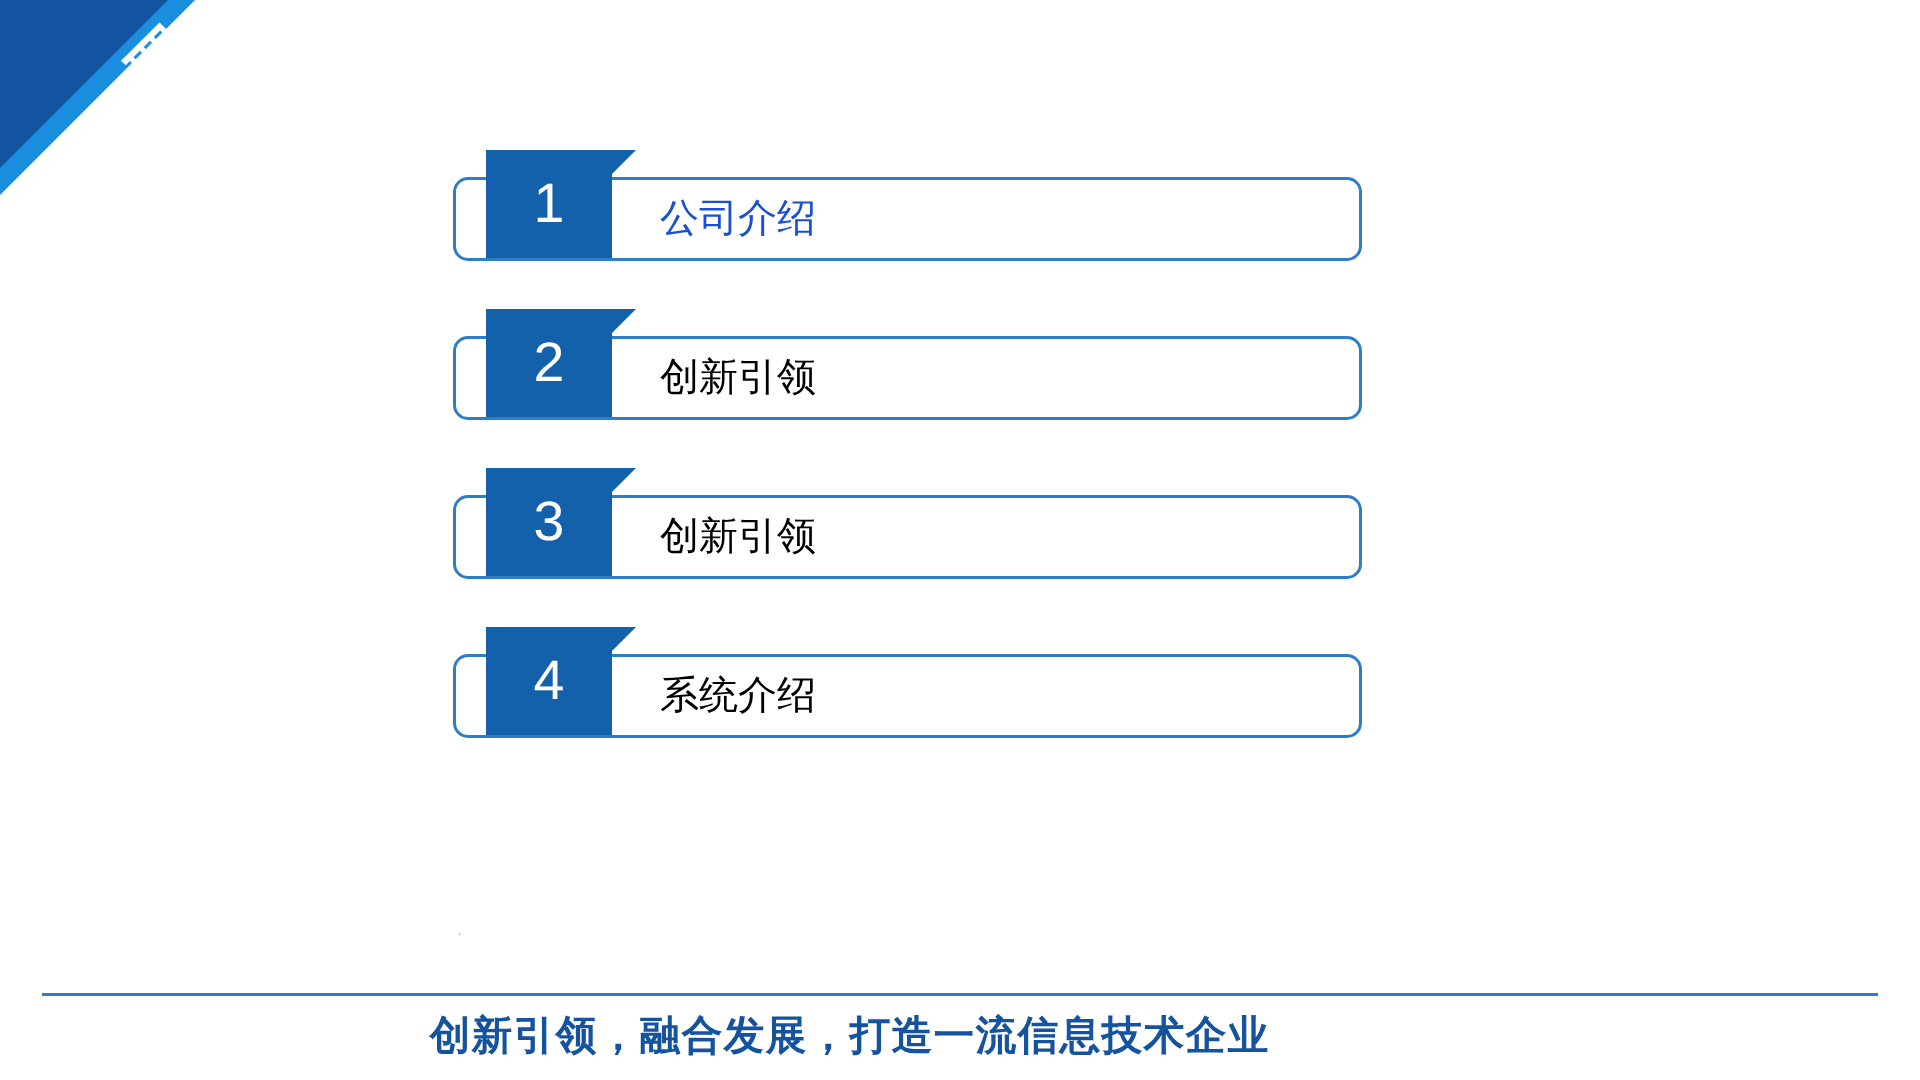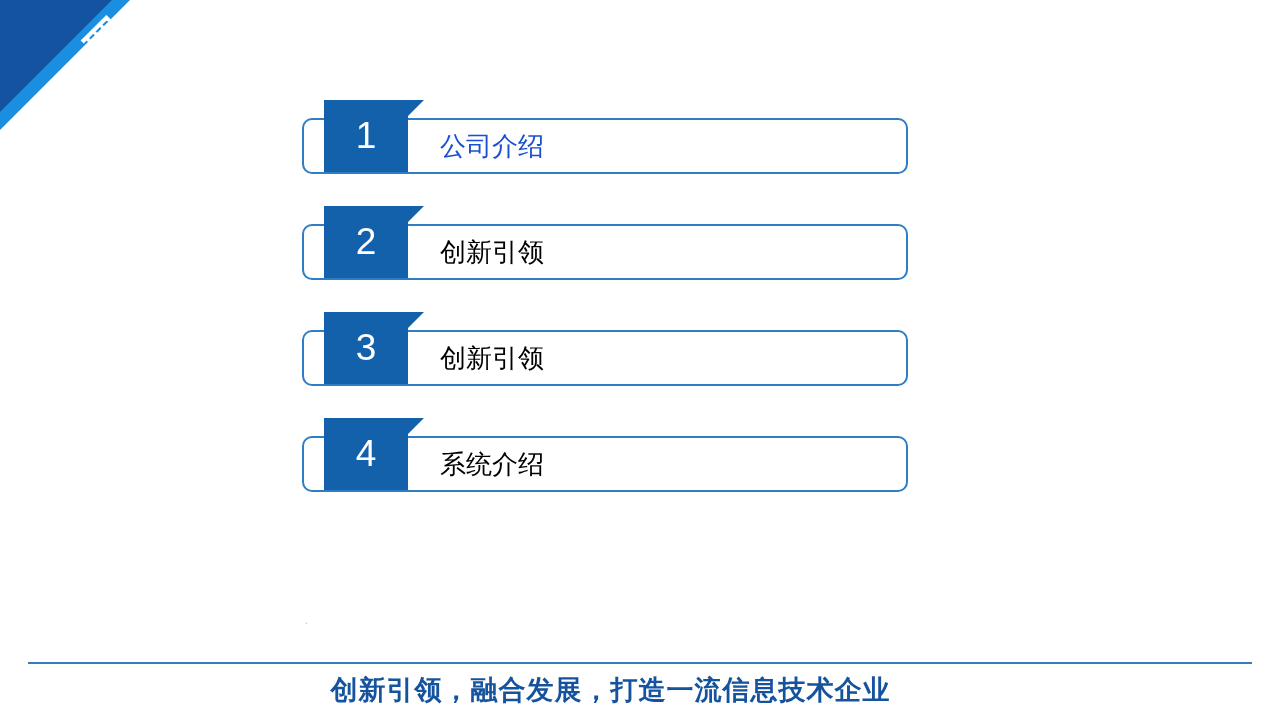--- a/index.html
+++ b/index.html
@@ -150,21 +150,20 @@
     position: absolute;
     left: 0;
     top: 672px;
     width: 1133px;
     text-align: center;
     color: #15539e;
     font-size: 27px;
     font-weight: bold;
     letter-spacing: 1px;
     font-family: "DejaVu Sans", "Liberation Sans", sans-serif;
-    padding-left: 44px;
   }
   .tiny-mark {
     position: absolute;
     left: 305px;
     top: 618px;
     width: 6px;
     height: 6px;
     color: #b9b9b9;
     font-size: 10px;
     line-height: 6px;

